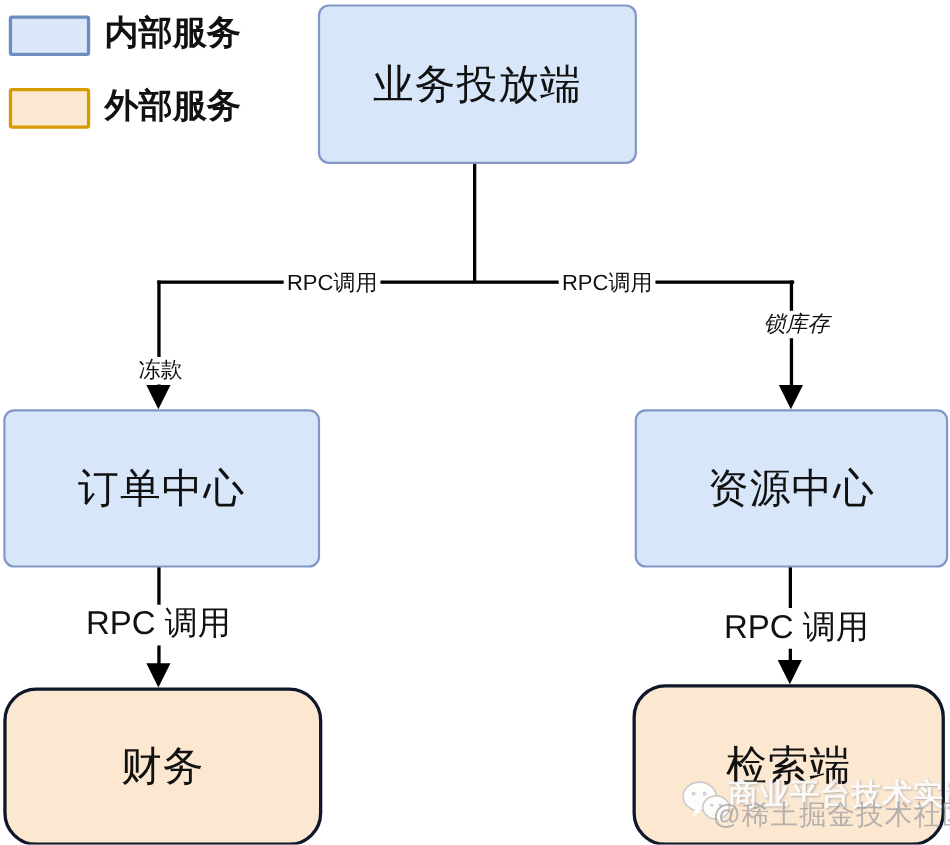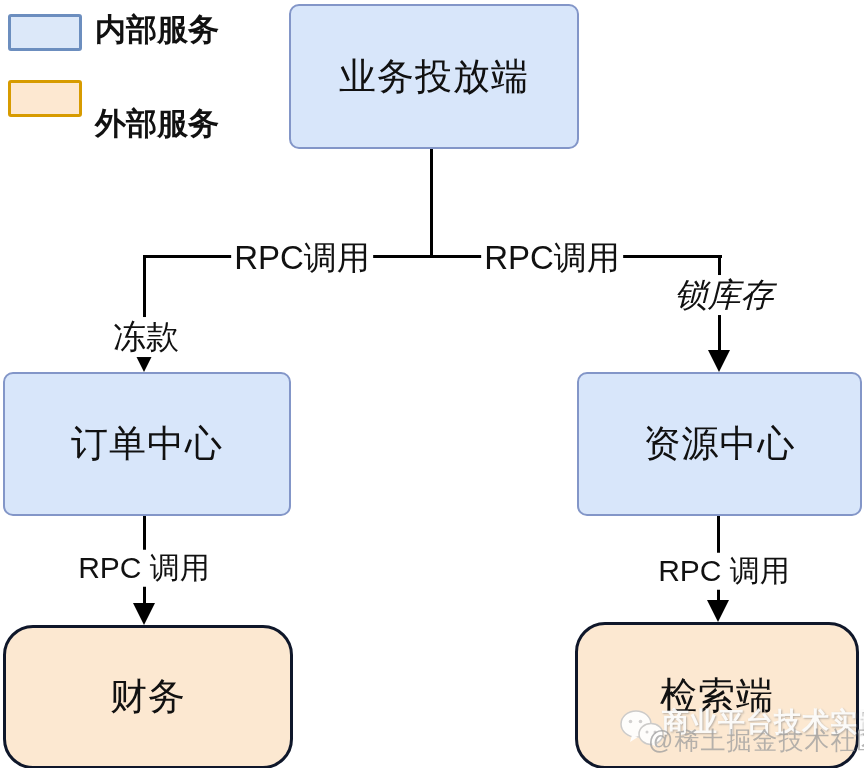--- a/index.html
+++ b/index.html
@@ -6,21 +6,21 @@
   #canvas{
     position:relative;width:864px;height:768px;background:#ffffff;overflow:hidden;
     font-family:"Liberation Sans","DejaVu Sans",sans-serif;color:#111;
   }
   
   .swatch{position:absolute;width:68px;height:31px;border-radius:3px;}
   .swatch.internal{left:8px;top:14px;background:#dce8f9;border:3px solid #6c8ebf;}
   .swatch.external{left:8px;top:80px;background:#fde8d1;border:3px solid #d79b00;}
   .legend-label{position:absolute;left:95px;font-size:31px;font-weight:700;line-height:38px;white-space:nowrap;}
   .legend-label.l1{top:11px;}
-  .legend-label.l2{top:77px;margin-top:28px;}
+  .legend-label.l2{top:77px;}
   
   .node{
     position:absolute;display:flex;align-items:center;justify-content:center;
     border-radius:10px;font-size:37px;font-weight:500;letter-spacing:1px;white-space:nowrap;
   }
   .node.internal{background:#d8e6fa;border:2px solid #8396c8;}
   .node.external{background:#fce8d1;border:3px solid #0f172a;border-radius:30px;}
   #node-business{left:289px;top:4px;width:286px;height:141px;}
   #node-order{left:3px;top:372px;width:284px;height:140px;}
   #node-resource{left:577px;top:372px;width:281px;height:140px;}
@@ -38,21 +38,21 @@
     position:absolute;width:0;height:0;
     border-left:11px solid transparent;border-right:11px solid transparent;border-top:22px solid #000;
   }
   #arrow-order{left:133px;top:350px;}
   #arrow-resource{left:708px;top:350px;}
   #arrow-finance{left:133px;top:603px;}
   #arrow-search{left:707px;top:600px;}
   
   .edge-label{
     position:absolute;transform:translate(-50%,-50%);background:#ffffff;
-    padding:1px 3px;font-size:33px;font-weight:500;white-space:nowrap;line-height:1.15;
+    padding:1px 3px;font-size:20px;font-weight:500;white-space:nowrap;line-height:1.15;
   }
   #lbl-rpc-left{left:302px;top:258px;}
   #lbl-rpc-right{left:552px;top:258px;}
   #lbl-freeze{left:146px;top:309px;margin-top:28px;}
   #lbl-lock{left:724px;top:295px;font-style:italic;}
   #lbl-rpc-b-left{left:144px;top:568px;font-size:30px;}
   #lbl-rpc-b-right{left:724px;top:571px;font-size:30px;}
   
   .wm-text1{
     position:absolute;left:662px;top:704px;font-size:27px;font-weight:700;color:#fbfbfb;

